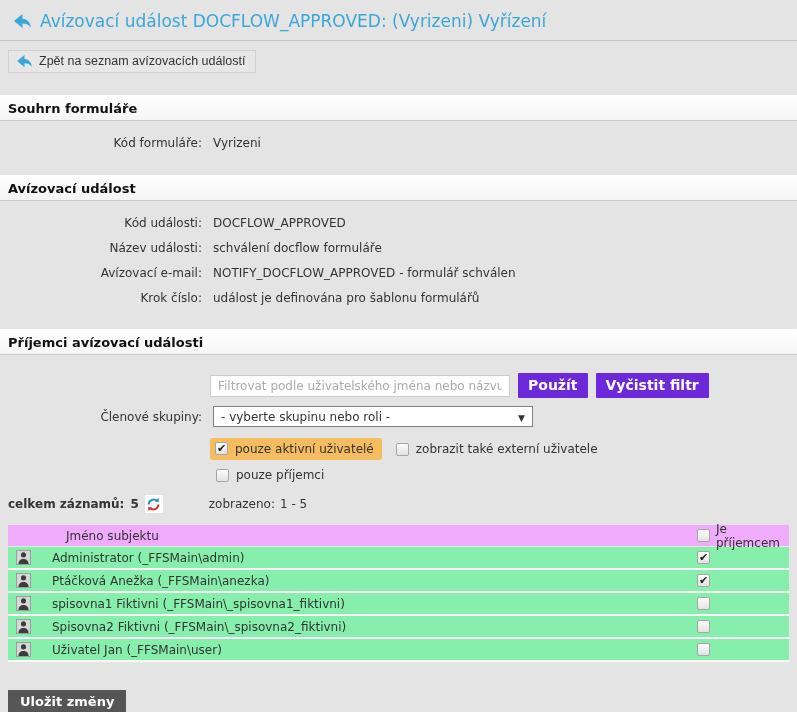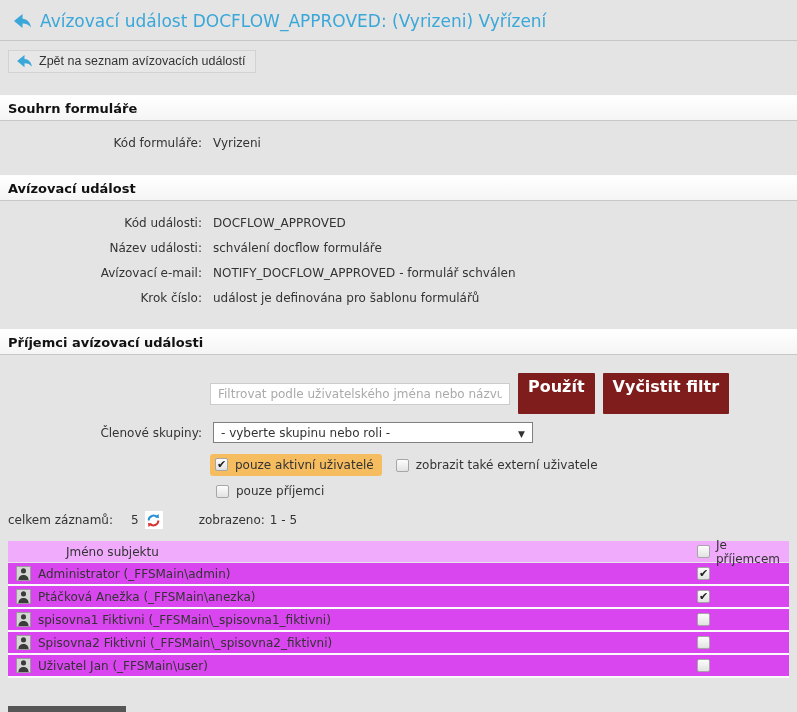--- a/index.html
+++ b/index.html
@@ -53,23 +53,23 @@
   
   .filter-row { display:flex; align-items:center; margin:18px 0 0 210px; gap:8px; }
   .filter-input {
     width:300px; height:22px;
     border:1px solid #ccc; background:#fff;
     padding:0 7px; font-size:12px; color:#333;
     font-family:"DejaVu Sans", sans-serif;
   }
   .filter-input::placeholder { color:#aaa; }
   .btn-dark {
-    background:#7f1d1d; color:#fff;
-    border:0; padding:4px 10px 18px;
-    font-size:16px; font-weight:bold;
+    background:#6d28d9; color:#fff;
+    border:0; padding:4px 10px 5px;
+    font-size:14px; font-weight:bold;
     font-family:"DejaVu Sans", sans-serif;
     cursor:pointer; border-radius:1px;
     white-space:nowrap;
   }
   .group-row { display:flex; align-items:center; margin-top:8px; }
   .group-label { width:202px; text-align:right; }
   .select-box {
     margin-left:11px; width:320px; height:21px;
     background:#fff; border:1px solid #7f7f7f;
     display:flex; align-items:center; justify-content:space-between;
@@ -90,37 +90,37 @@
   .cb-row2 { display:flex; align-items:center; margin:8px 0 0 216px; }
   .cb-item { display:inline-flex; align-items:center; gap:7px; }
   .cb-highlight {
     display:inline-flex; gap:7px;
     background:#f6bd60; border-radius:3px;
     padding:4px 8px 4px 5px;
   }
 
   
   .summary-row { display:flex; align-items:center; margin:13px 0 0 8px; }
-  .total-group { display:flex; align-items:center; gap:18px; }
+  .total-group { display:flex; align-items:center; gap:6px;font-weight:bold; }
   .refresh-tile {
     width:18px; height:18px; background:#fff;
     display:inline-flex; align-items:center; justify-content:center;
     margin-left:6px; cursor:pointer;
   }
-  .shown-group { margin-left:36px; display:flex; gap:5px; }
+  .shown-group { margin-left:46px; display:flex; gap:5px; }
 
   
   .table { margin:12px 8px 0; }
   .t-header {
     display:flex; align-items:center; height:22px;
     background:#f0abfc; border-bottom:1px solid #e6e6e6;padding-left:28px;
   }
   .t-row {
     display:flex; align-items:center; height:23px;
-    background:#d946ef; border-bottom:2px solid #fafafa;
+    background:#86efac; border-bottom:2px solid #fafafa;gap:14px;
   }
   .icon-cell { width:30px; display:flex; justify-content:center; }
   .name-cell { flex:1; color:#333; }
   .right-cell { width:92px; display:flex; align-items:center; gap:6px; }
 
   
   .save-btn {
     display:inline-block; margin:28px 0 0 8px;
     background:#565656; color:#fff;
     border:0; padding:4px 12px 5px;

